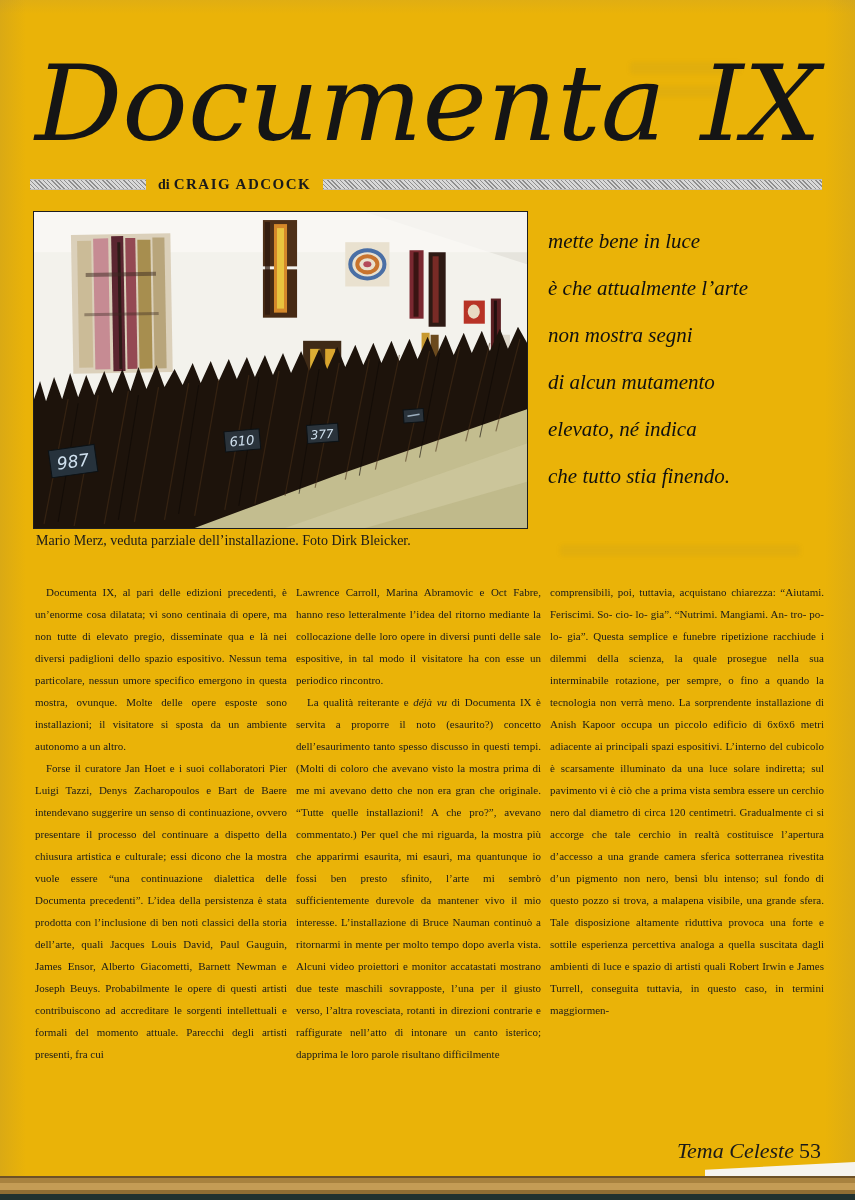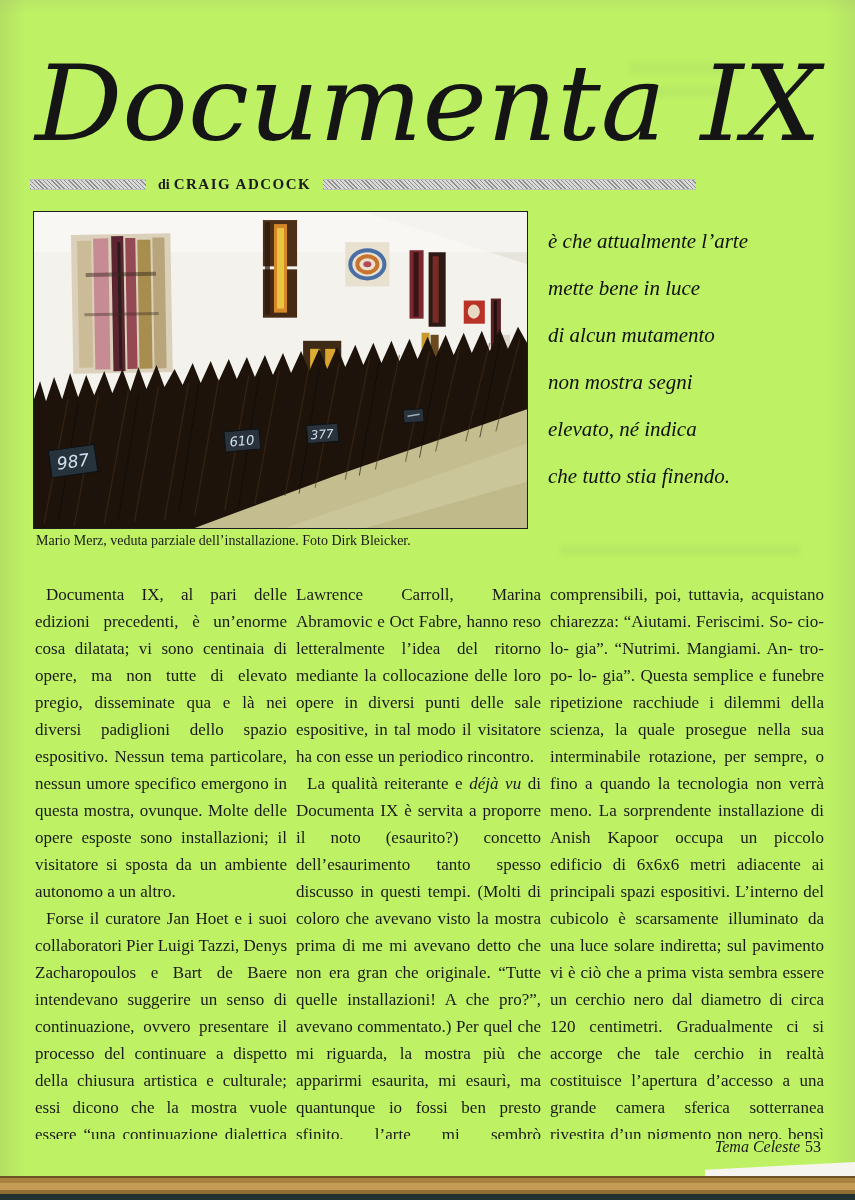--- a/index.html
+++ b/index.html
@@ -1,34 +1,34 @@
 <!DOCTYPE html>
 <html lang="it"><head>
 <meta charset="utf-8">
 <style>
   html,body{margin:0;padding:0;background:#e8e6e0;}
-  .canvas{position:relative;width:855px;height:1200px;background:#bef264;overflow:hidden;
+  .canvas{position:relative;width:855px;height:1200px;background:#eab308;overflow:hidden;
           font-family:"Liberation Serif", serif;color:#1a1a1a;}
   
   .edge-left{position:absolute;left:0;top:0;width:26px;height:100%;
              background:linear-gradient(to right, rgba(120,110,95,.14), rgba(0,0,0,0));}
   .edge-right{position:absolute;right:0;top:0;width:30px;height:100%;
              background:linear-gradient(to left, rgba(120,115,100,.12), rgba(0,0,0,0));}
   .edge-top{position:absolute;left:0;top:0;width:100%;height:14px;
              background:linear-gradient(to bottom, rgba(140,130,115,.10), rgba(0,0,0,0));}
 
   
   .ghost{position:absolute;background:rgba(90,95,110,.06);filter:blur(2px);border-radius:3px;}
 
   
   .masthead{position:absolute;left:33px;top:50px;width:792px;height:116px;}
   .masthead text{font-family:"DejaVu Serif","Liberation Serif",serif;font-style:italic;fill:#151515;}
 
   
-  .byline{position:absolute;left:30px;top:176px;width:666px;height:16px;display:flex;align-items:center;}
+  .byline{position:absolute;left:30px;top:176px;width:792px;height:16px;display:flex;align-items:center;}
   .rule{height:9px;background:repeating-linear-gradient(45deg,#8f8f8f 0 1px,#d9d9d9 1px 3px);
         border-top:1px solid #bdbdbd;border-bottom:1px solid #bdbdbd;}
   .rule.left{width:116px;}
   .rule.right{flex:1;}
   .byline-text{white-space:nowrap;padding:0 12px;font-weight:bold;}
   .byline-text .di{font-size:14px;}
   .byline-text .author{font-size:15px;letter-spacing:1.5px;}
 
   
   .figure{position:absolute;left:33px;top:211px;width:493px;height:316px;border:1px solid #1e1e1e;
@@ -36,29 +36,29 @@
   .figure svg{display:block;}
   .caption{position:absolute;left:36px;top:533px;width:490px;font-size:14px;}
 
   
   .pullquote{position:absolute;left:548px;top:218px;width:276px;font-style:italic;
              font-size:21px;line-height:47px;color:#101010;}
   .pullquote div{white-space:nowrap;}
 
   
   .columns{position:absolute;left:35px;top:581px;width:789px;height:560px;display:flex;}
-  .col{font-size:17px;line-height:27px;text-align:justify;overflow:hidden;height:558px;}
+  .col{font-size:11px;line-height:22px;text-align:justify;overflow:hidden;height:558px;}
   .col1{width:252px;margin-right:9px;}
   .col2{width:245px;margin-right:9px;}
   .col3{width:274px;}
   .col p{margin:0;}
   .indent{text-indent:11px;}
 
   
-  .folio{position:absolute;right:34px;top:1138px;font-size:16px;}
+  .folio{position:absolute;right:34px;top:1138px;font-size:22px;}
   .folio .mag{font-style:italic;}
   .folio .num{font-style:normal;padding-left:5px;}
 
   
   .strip-tan{position:absolute;left:0;top:1176px;width:855px;height:18px;
       background:linear-gradient(to bottom,#6d5126 0 2px,#a8823f 2px 7px,#c49c55 7px 14px,#8f6d33 14px 18px);}
   .strip-dark{position:absolute;left:0;top:1194px;width:855px;height:6px;background:#20312f;}
   .page-corner{position:absolute;right:0;top:1162px;width:150px;height:16px;background:#f6f4ee;
       transform:skewY(-3deg);transform-origin:right top;}
 </style>
@@ -209,24 +209,24 @@
       <g>
         <rect x="368" y="196" width="20" height="13" fill="#2a333b" stroke="#0c1216" transform="rotate(-4 378 202)"></rect>
         <path d="M372,203 L384,201" stroke="#b9cdde" stroke-width="1.5" opacity="0.8"></path>
       </g>
     </svg>
   </div>
 
   <div class="caption">Mario Merz, veduta parziale dell’installazione. Foto Dirk Bleicker.</div>
 
   <div class="pullquote">
+    <div>mette bene in luce</div>
     <div>è che attualmente l’arte</div>
-    <div>mette bene in luce</div>
+    <div>non mostra segni</div>
     <div>di alcun mutamento</div>
-    <div>non mostra segni</div>
     <div>elevato, né indica</div>
     <div>che tutto stia finendo.</div>
   </div>
 
   <div class="columns">
     <div class="col col1" lang="it">
       <p class="indent">Documenta IX, al pari delle edizioni precedenti, è un’enorme cosa dilatata; vi sono centinaia di opere, ma non tutte di elevato pregio, disseminate qua e là nei diversi padiglioni dello spazio espositivo. Nessun tema particolare, nessun umore specifico emergono in questa mostra, ovunque. Molte delle opere esposte sono installazioni; il visitatore si sposta da un ambiente autonomo a un altro.</p>
       <p class="indent">Forse il curatore Jan Hoet e i suoi collaboratori Pier Luigi Tazzi, Denys Zacharopoulos e Bart de Baere intendevano suggerire un senso di continuazione, ovvero presentare il processo del continuare a dispetto della chiusura artistica e culturale; essi dicono che la mostra vuole essere “una continuazione dialettica delle Documenta precedenti”. L’idea della persistenza è stata prodotta con l’inclusione di ben noti classici della storia dell’arte, quali Jacques Louis David, Paul Gauguin, James Ensor, Alberto Giacometti, Barnett Newman e Joseph Beuys. Probabilmente le opere di questi artisti contribuiscono ad accreditare le sorgenti intellettuali e formali del momento attuale. Parecchi degli artisti presenti, fra cui</p>
     </div>
     <div class="col col2" lang="it">

